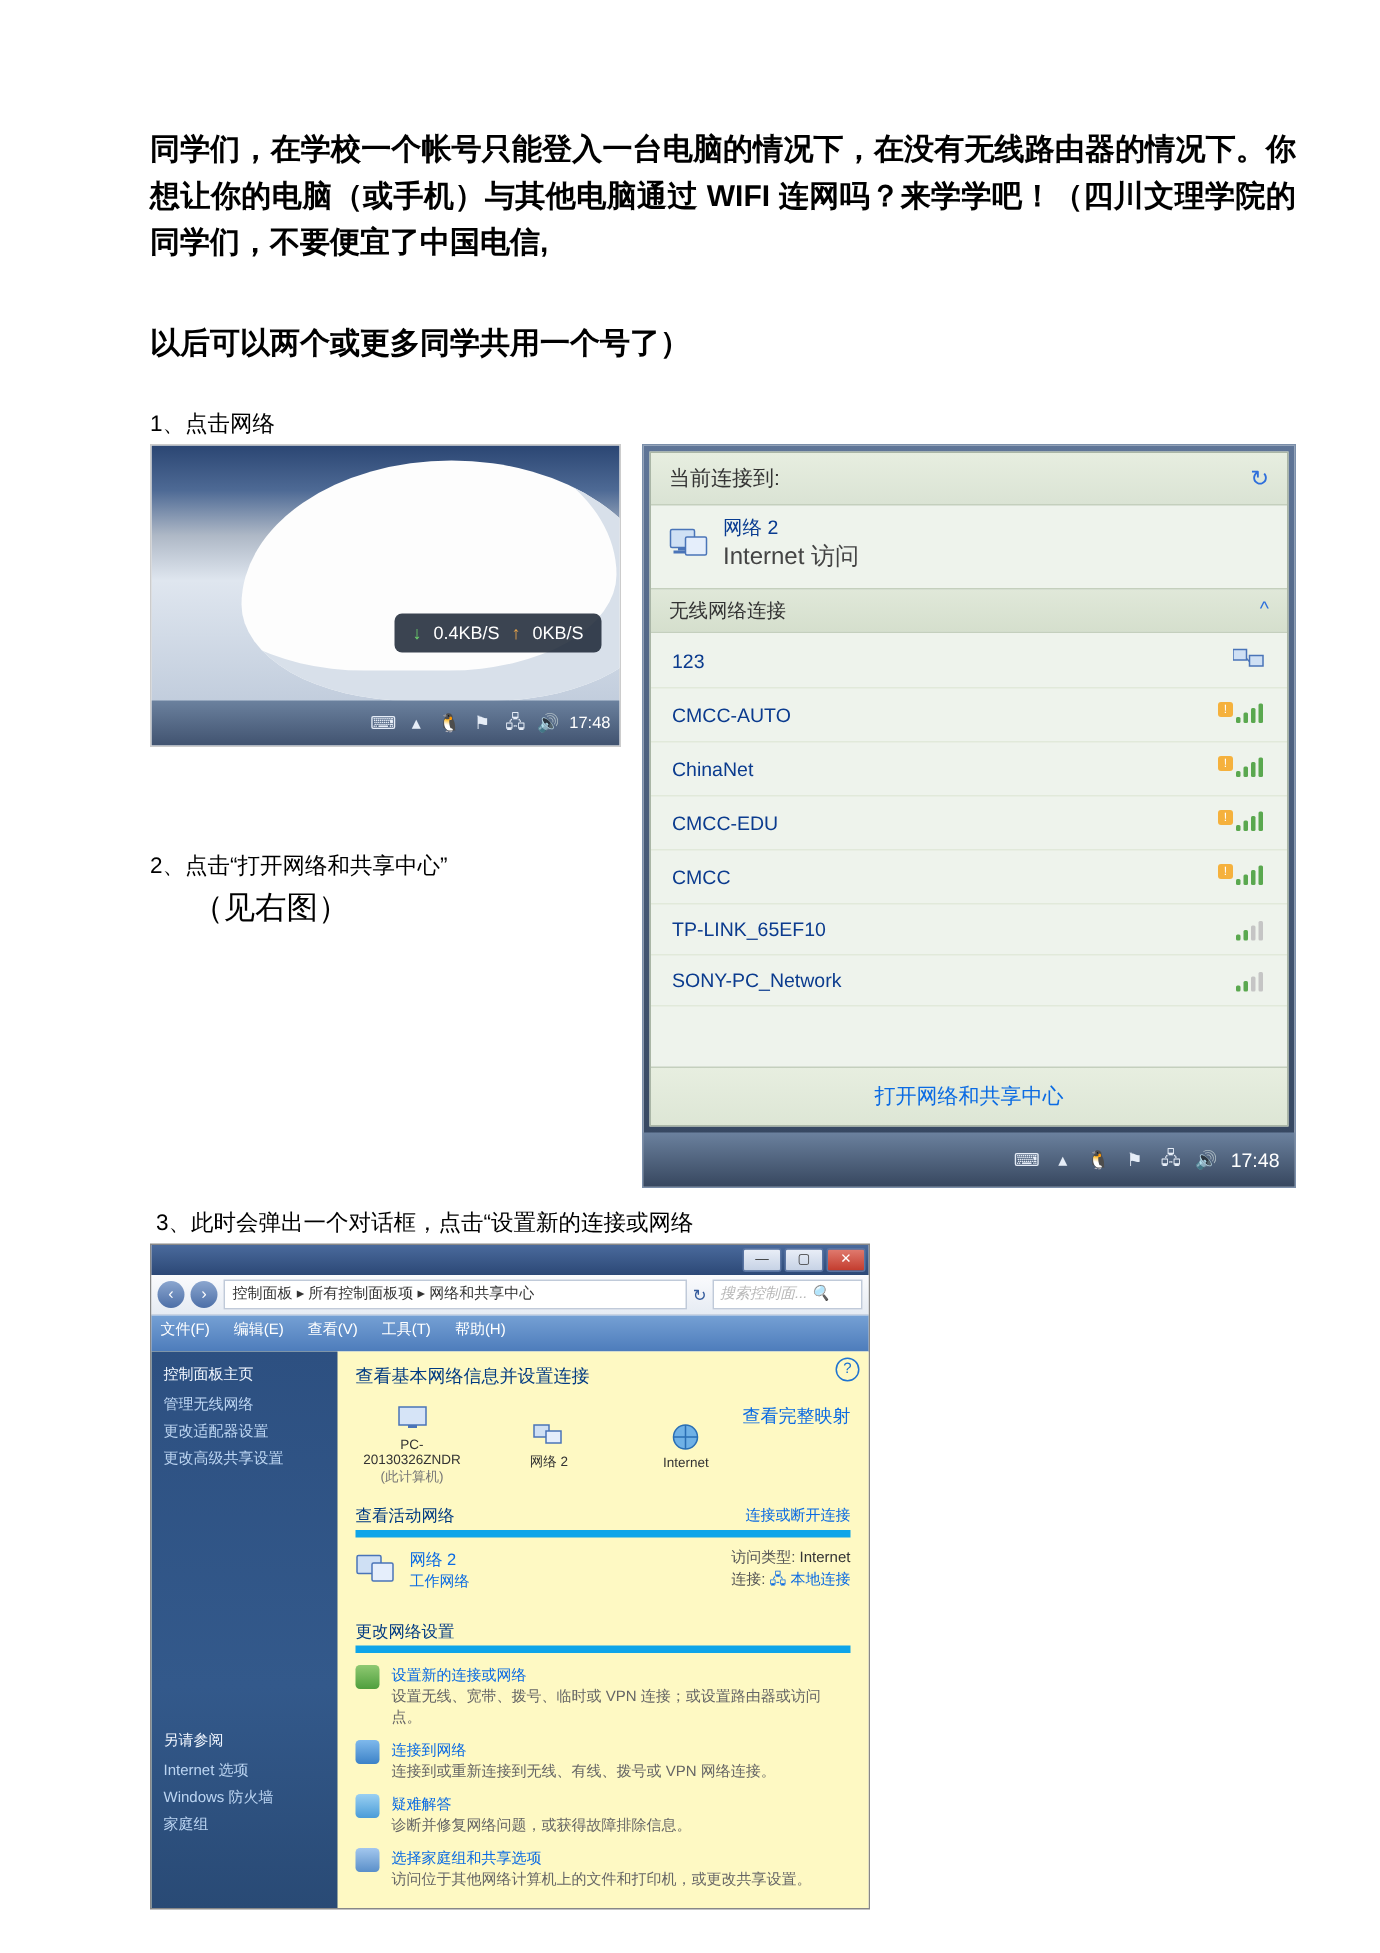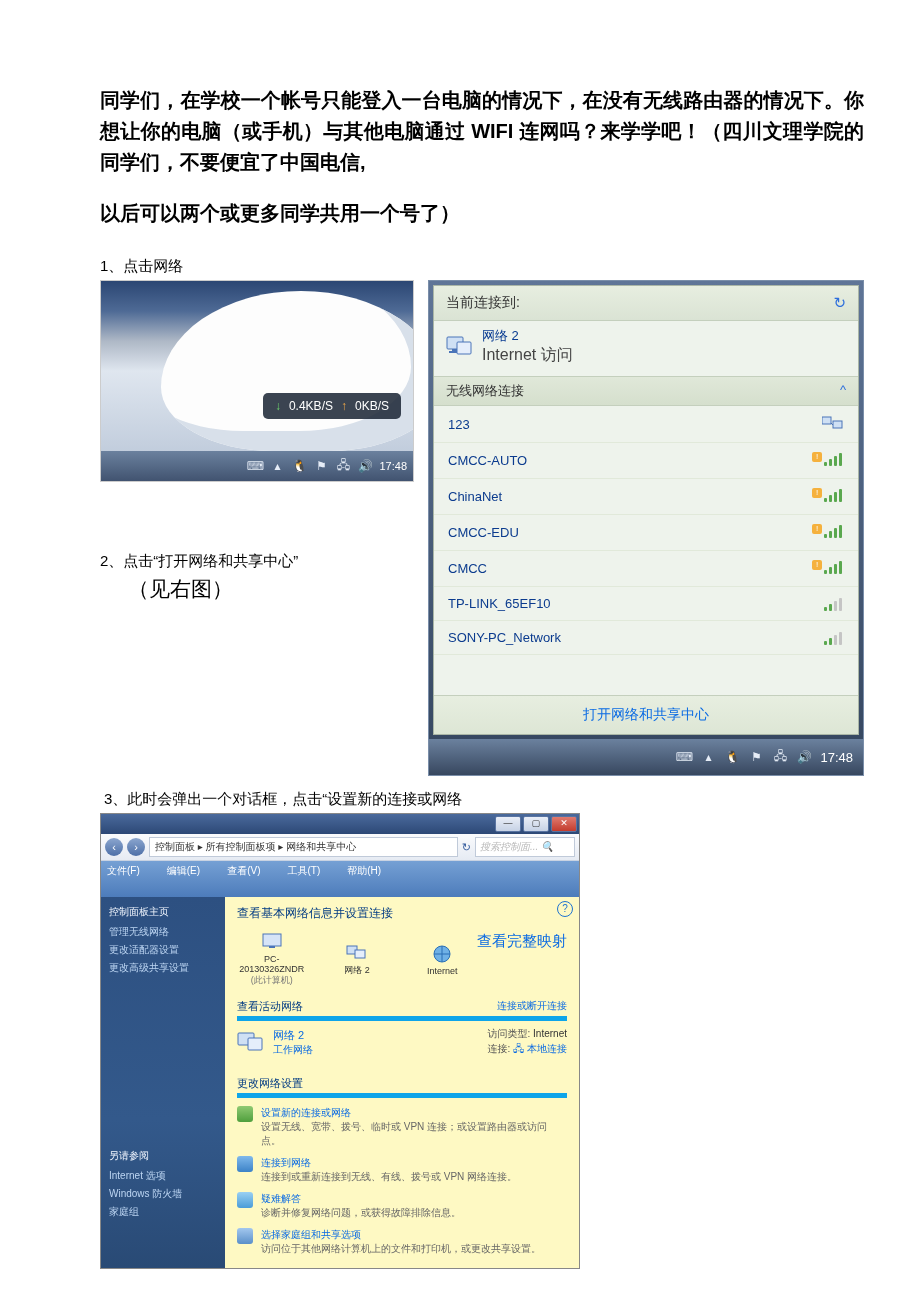--- a/index.html
+++ b/index.html
@@ -1,18 +1,18 @@
 <!DOCTYPE html>
 <html><head>
 <meta charset="utf-8">
 <style>
   body{margin:0;background:#fff;font-family:"Microsoft YaHei","SimSun",sans-serif;color:#000}
   .page{width:920px;min-height:1302px;margin:0 auto;padding:85px 56px 40px 100px;box-sizing:border-box;position:relative}
   .intro{font-size:20px;line-height:1.55;font-weight:bold;text-align:justify}
-  .intro .p2{margin-top:20px}
+  .intro .p2{margin-top:36px}
   .step-label{font-size:15px;margin:28px 0 4px 0}
   .row1{display:flex;gap:14px;margin-top:4px}
   .col-left{width:314px}
   .col-right{flex:1}
   
   .shot1{border:1px solid #ccc;height:200px;position:relative;overflow:hidden;background:linear-gradient(180deg,#2b4673 0%,#4e6a95 15%,#aeb8c6 30%,#dfe6ef 45%,#b7c4d6 100%)}
   .snow{position:absolute;left:60px;top:10px;width:280px;height:160px;background:#fdfdfd;border-radius:50% 50% 40% 40%/60% 60% 40% 40%;box-shadow:inset -30px -20px 0 #d8e0ea}
   .speedbar{position:absolute;right:12px;top:112px;background:rgba(30,40,55,.87);border-radius:5px;padding:6px 12px;font-size:12px;color:#fff;display:flex;align-items:center;gap:8px}
   .speedbar .a{color:#6bd06b}
   .taskbar-small{position:absolute;bottom:0;left:0;right:0;height:30px;background:linear-gradient(#6b819e,#415370);display:flex;align-items:center;justify-content:flex-end;gap:6px;padding:0 6px;color:#fff;font-size:11px}
@@ -48,34 +48,34 @@
   
   .step3-label{font-size:15px;margin:14px 0 4px 4px}
   .shot3{border:1px solid #888;width:478px;font-size:11px}
   .s3-title{height:20px;background:linear-gradient(#4a6a9c,#2c4876);display:flex;justify-content:flex-end;align-items:center;gap:2px;padding:0 2px}
   .s3-title .wbtn{width:24px;height:14px;background:linear-gradient(#e9eef7,#c6d2e5);border:1px solid #5974a2;border-radius:2px;font-size:9px;text-align:center;line-height:13px;color:#333}
   .s3-title .close{background:linear-gradient(#e07a6e,#c33c2e);color:#fff}
   .s3-crumb{height:26px;background:linear-gradient(#fafbfd,#e6ebf3);border-bottom:1px solid #c9d3e2;display:flex;align-items:center;gap:4px;padding:0 4px;color:#333}
   .s3-nav{width:18px;height:18px;border-radius:50%;background:linear-gradient(#8ba6cf,#4d6fa7);color:#fff;text-align:center;line-height:18px;font-size:11px}
   .s3-crumb .path{flex:1;border:1px solid #c0cad9;background:#fff;height:18px;padding:0 5px;line-height:18px;font-size:10px}
   .s3-crumb .search{width:90px;border:1px solid #c0cad9;background:#fff;height:18px;color:#b8b8b8;font-style:italic;padding:0 4px;line-height:18px;font-size:10px}
-  .s3-menu{height:36px;background:linear-gradient(#75a0d4,#4d7cbb);color:#fff;padding:0 6px;line-height:20px;font-size:10px;display:flex;gap:27px}
+  .s3-menu{height:24px;background:linear-gradient(#75a0d4,#4d7cbb);color:#fff;padding:0 6px;line-height:20px;font-size:10px;display:flex;gap:16px}
   .s3-body{display:flex;background:#fef9c3}
   .s3-side{width:108px;background:linear-gradient(180deg,#2d5081,#33598b 60%,#294a75);color:#d5e3f5;padding:8px;font-size:10px}
   .s3-side .h{color:#f2f7ff;margin-bottom:6px}
   .s3-side .lk{color:#bcd5f2;margin:4px 0}
   .s3-side .sep{height:170px}
   .s3-main{flex:1;padding:8px 12px;color:#333;position:relative}
   .s3-main .help{position:absolute;right:6px;top:4px;color:#1f74d0;width:14px;height:14px;border:1px solid #1f74d0;border-radius:50%;text-align:center;line-height:13px;font-size:10px}
   .s3-h1{color:#003a82;font-size:12px;margin-bottom:10px}
   .netmap{display:flex;align-items:center;gap:8px;font-size:9px;color:#333}
   .netmap .node{text-align:center;width:76px}
   .netmap .node .ic{width:22px;height:20px;margin:0 auto 2px}
   .netmap .line{flex:1;border-top:1px solid #9eb6d6;height:0}
-  .netmap-right{float:right;color:#0b6be3;font-size:15px}
+  .netmap-right{float:right;color:#0b6be3;font-size:12px}
   .s3-sub{color:#003a82;font-size:11px;margin:12px 0 4px;border-bottom:5px solid #0ea5e9;padding-bottom:2px}
   .activeNet{display:flex;align-items:center;gap:10px;padding:2px 0 6px}
   .activeNet .r{margin-left:auto;text-align:left;font-size:10px}
   .activeNet .r .l{color:#555}
   .activeNet .r a{color:#0b6be3;text-decoration:none}
   .task{display:flex;gap:8px;padding:4px 0;font-size:10px}
   .task .ic{width:16px;height:16px;flex:0 0 16px;background:#5aa5e5;border-radius:3px}
   .task .d1{color:#0b6be3}
   .task .d2{color:#666}
 </style>

